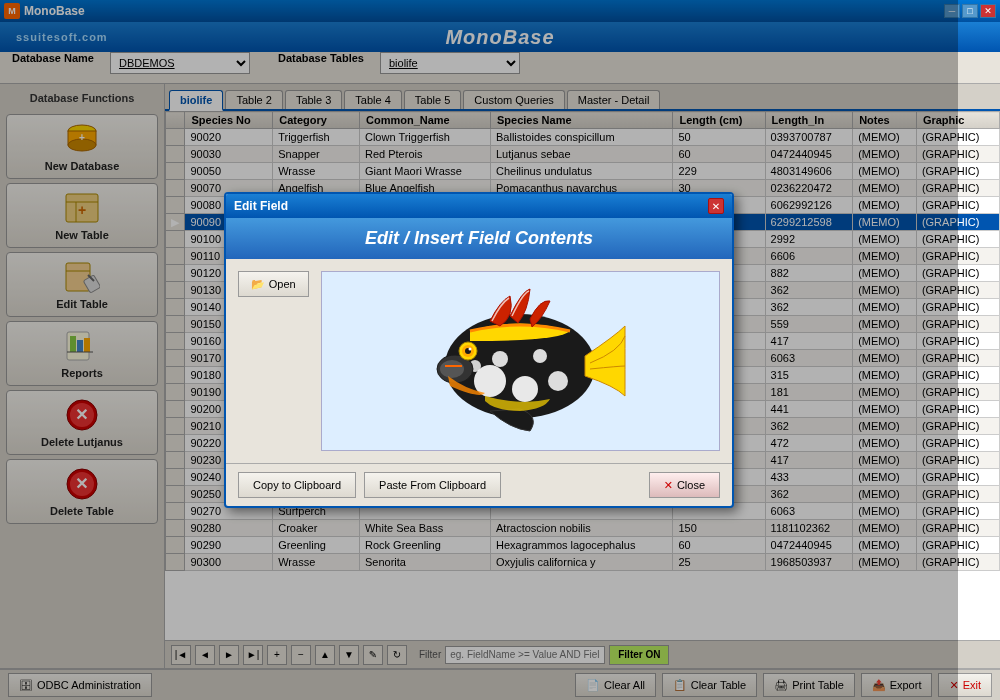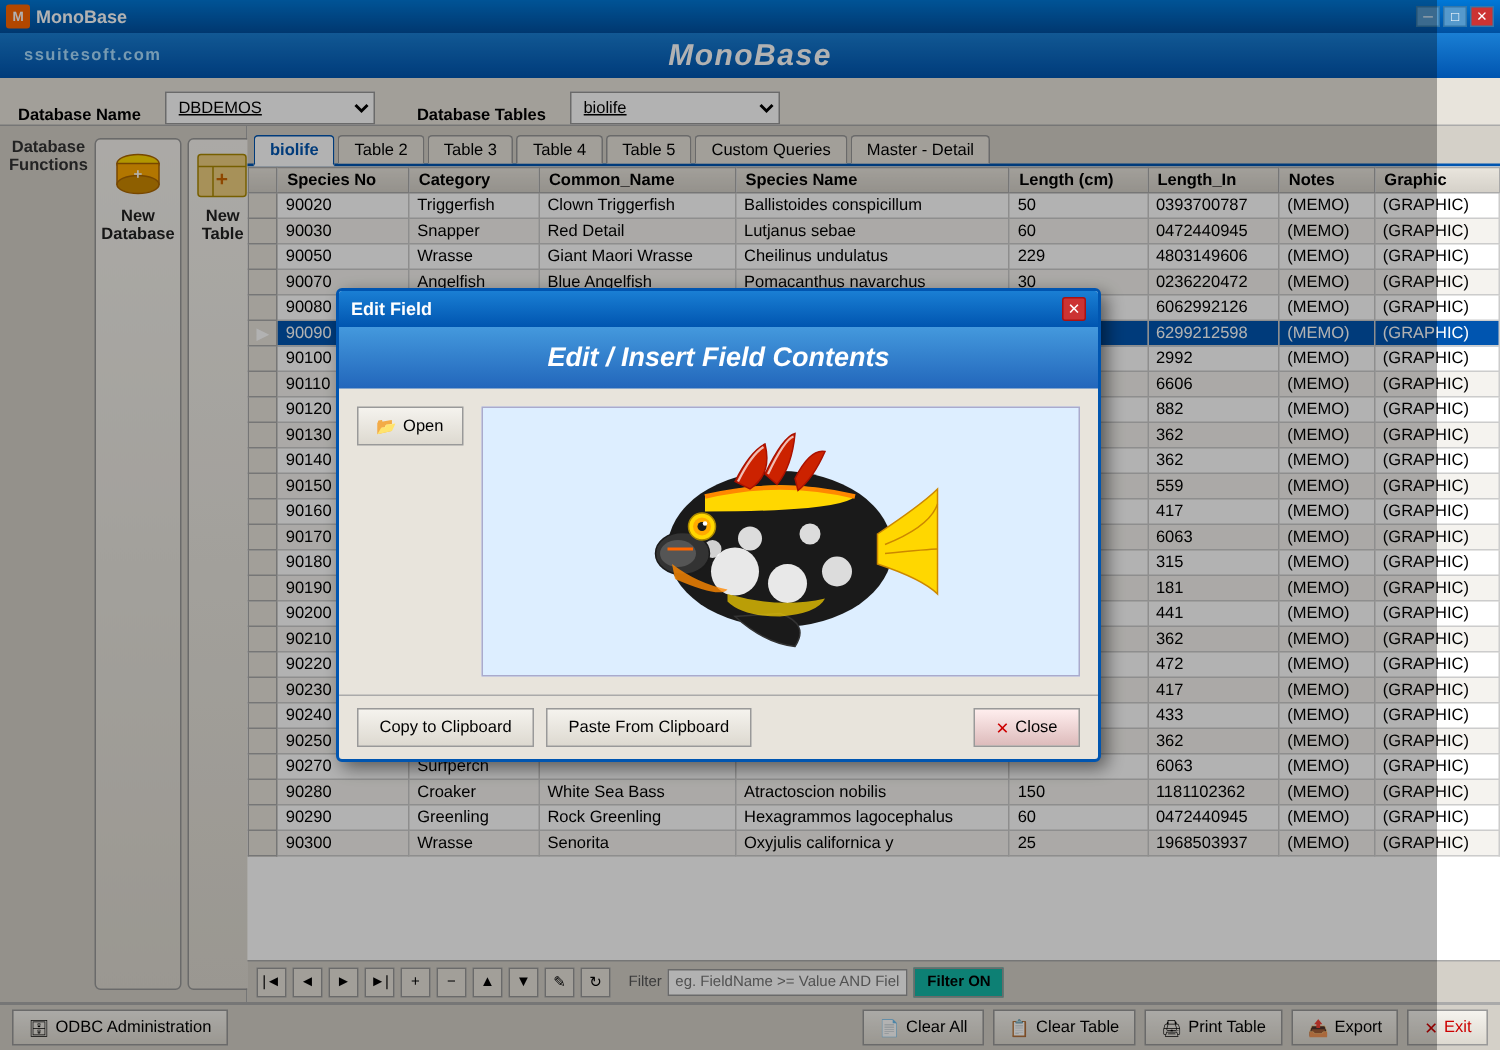--- a/index.html
+++ b/index.html
@@ -25,39 +25,39 @@
       background: linear-gradient(to bottom, #1a7fd4, #0055b0);
       display: flex; align-items: center; justify-content: center;
       color: white; font-size: 20px; font-style: italic; font-weight: bold; letter-spacing: 1px;
     }
 
     
     .toolbar-row {
       height: 32px;
       background: #e8e4dc;
       border-bottom: 1px solid #aaa;
-      display: flex; align-items: flex-end; padding: 0 12px; gap: 12px;
+      display: flex; align-items: flex-start; padding: 0 12px; gap: 12px;
     }
     .toolbar-select {
       height: 22px; border: 1px solid #999; background: white; padding: 0 4px; font-size: 11px; min-width: 140px; text-decoration: underline;
     }
 
     
     .main-layout {
       display: flex;
       height: calc(700px - 22px - 30px - 32px - 32px);
     }
 
     
     .sidebar {
       width: 165px;
       background: #d4d0c8;
       border-right: 1px solid #aaa;
       padding: 8px 6px;
-      display: flex; flex-direction: row; gap: 4px;
+      display: flex; flex-direction: column; gap: 4px;
     }
     .sidebar-title {
       font-weight: bold; color: #333; text-align: center; margin-bottom: 6px; font-size: 11px;
     }
     .sidebar-btn {
       display: flex; flex-direction: column; align-items: center; gap: 3px;
       background: linear-gradient(to bottom, #f5f3ee, #ddd9d0);
       border: 1px solid #999;
       border-radius: 4px;
       padding: 6px 4px;
@@ -117,21 +117,21 @@
     .nav-btn {
       width: 20px; height: 20px; background: #e8e4dc; border: 1px solid #999;
       font-size: 10px; cursor: pointer; display: flex; align-items: center; justify-content: center;
     }
     .filter-label { margin-left: 8px; font-size: 10px; color: #555; }
     .filter-input {
       height: 18px; border: 1px solid #999; background: white; padding: 0 4px;
       font-size: 10px; width: 160px;
     }
     .filter-btn {
-      height: 20px; padding: 0 8px; background: #14b8a6; border: 1px solid #999;
+      height: 20px; padding: 0 8px; background: #bef264; border: 1px solid #999;
       font-size: 10px; cursor: pointer; font-weight: bold;
     }
 
     
     .bottom-bar {
       height: 32px;
       background: #d4d0c8;
       border-top: 2px solid #aaa;
       display: flex; align-items: center; padding: 0 8px; gap: 6px;
     }
@@ -349,21 +349,21 @@
               <td>Ballistoides conspicillum</td>
               <td>50</td>
               <td>0393700787</td>
               <td>(MEMO)</td>
               <td>(GRAPHIC)</td>
             </tr>
             <tr>
               <td class="row-indicator"></td>
               <td>90030</td>
               <td>Snapper</td>
-              <td>Red Detail</td>
+              <td>Red Pterois</td>
               <td>Lutjanus sebae</td>
               <td>60</td>
               <td>0472440945</td>
               <td>(MEMO)</td>
               <td>(GRAPHIC)</td>
             </tr>
             <tr>
               <td class="row-indicator"></td>
               <td>90050</td>
               <td>Wrasse</td>

